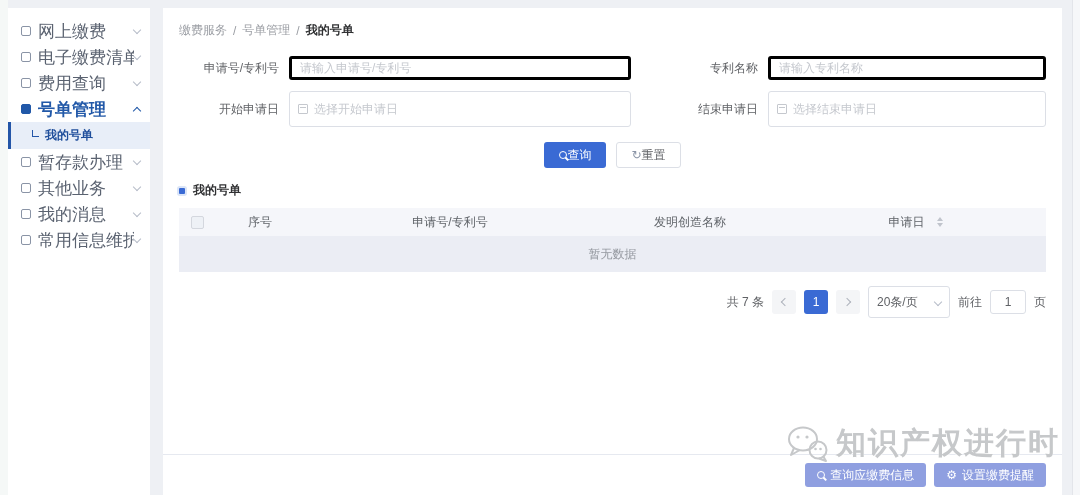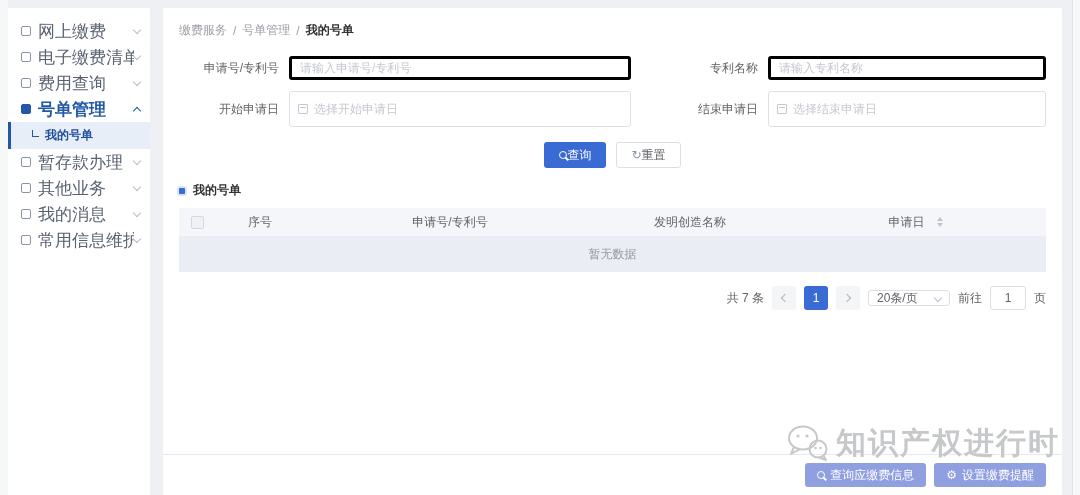--- a/index.html
+++ b/index.html
@@ -71,31 +71,31 @@
   .sort .up { border-bottom:4px solid #c0c4cc; }
   .sort .dn { border-top:4px solid #c0c4cc; }
   .empty-row { height:36px; background:#ebedf4; display:flex; align-items:center; justify-content:center; color:#9599a0; }
 
   .pager { display:flex; align-items:center; justify-content:flex-end; gap:8px; margin:14px 16px 0; color:#606266; }
   .pg-btn { width:24px; height:24px; background:#f4f5f7; border-radius:3px; display:flex; align-items:center; justify-content:center; cursor:pointer; }
   .pg-chev { width:6px; height:6px; border-right:1.2px solid #aeb3bc; border-bottom:1.2px solid #aeb3bc; }
   .pg-chev.l { transform:rotate(135deg); margin-left:2px; }
   .pg-chev.r { transform:rotate(-45deg); margin-right:2px; }
   .pg-cur { width:24px; height:24px; background:#3a6ad4; color:#fff; border-radius:3px; display:flex; align-items:center; justify-content:center; cursor:pointer; }
-  .pg-size { width:82px; height:16px; border:1px solid #dcdfe6; border-radius:3px; display:flex; align-items:center; justify-content:space-between; padding:0 8px; cursor:pointer; color:#606266; }
+  .pg-size { width:82px; height:32px; border:1px solid #dcdfe6; border-radius:3px; display:flex; align-items:center; justify-content:space-between; padding:0 8px; cursor:pointer; color:#606266; }
   .pg-size .chev { margin-top:-1px; }
   .goto-input { width:36px; height:24px; border:1px solid #dcdfe6; border-radius:3px; text-align:center; font-size:12px; color:#606266; outline:none; font-family:inherit; }
 
   .footer-divider { position:absolute; left:0; right:0; bottom:40px; border-top:1px solid #e6e9f0; }
   .footer-btns { position:absolute; right:16px; bottom:8px; display:flex; gap:8px; }
   .fbtn { height:24px; background:#8f9fe0; color:#fff; border-radius:3px; display:inline-flex; align-items:center; gap:5px; padding:0 12px; font-size:12px; cursor:pointer; border:none; font-family:inherit; }
   .fbtn .search-ico { border-color:#fff; }
   .gear-ico { font-size:12px; line-height:1; }
 
-  .watermark { position:absolute; right:20px; bottom:31px; display:flex; align-items:flex-start; gap:5px; color:#c6c8ca; font-weight:700; font-size:30px; letter-spacing:2px; z-index:5; pointer-events:none; text-shadow:0 1px 1px #ffffff; }
+  .watermark { position:absolute; right:20px; bottom:31px; display:flex; align-items:flex-end; gap:5px; color:#c6c8ca; font-weight:700; font-size:30px; letter-spacing:2px; z-index:5; pointer-events:none; text-shadow:0 1px 1px #ffffff; }
 </style>
 </head>
 <body>
 
 <div class="edge-l"></div>
 <div class="edge-r"></div>
 
 <nav class="sidebar">
   <div class="s-item">
     <span class="mi"></span>

